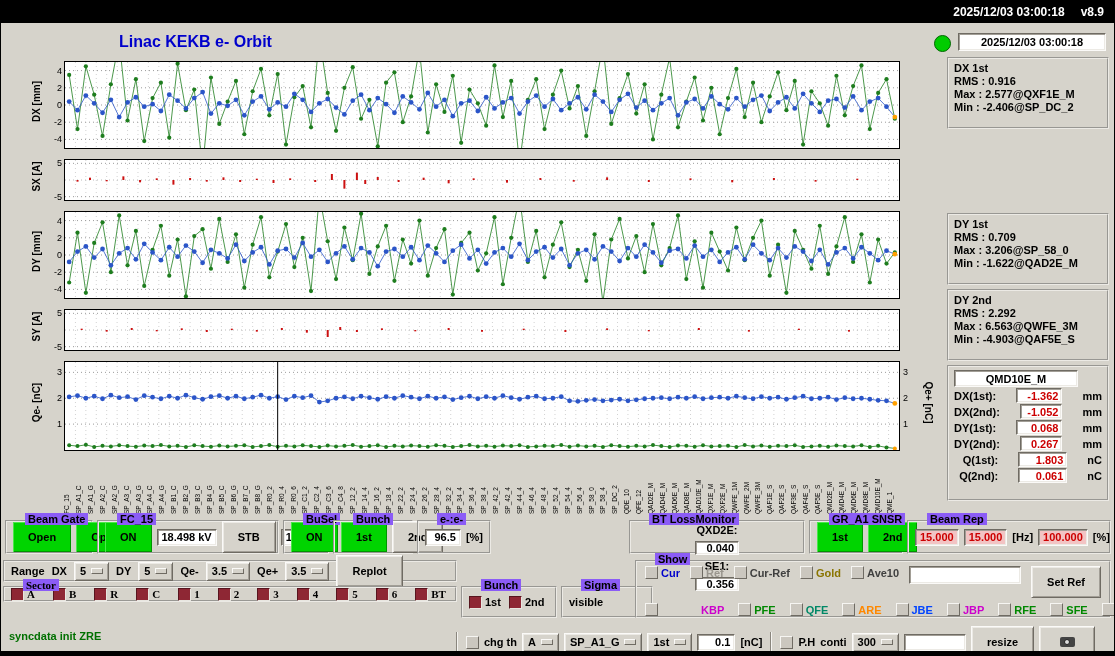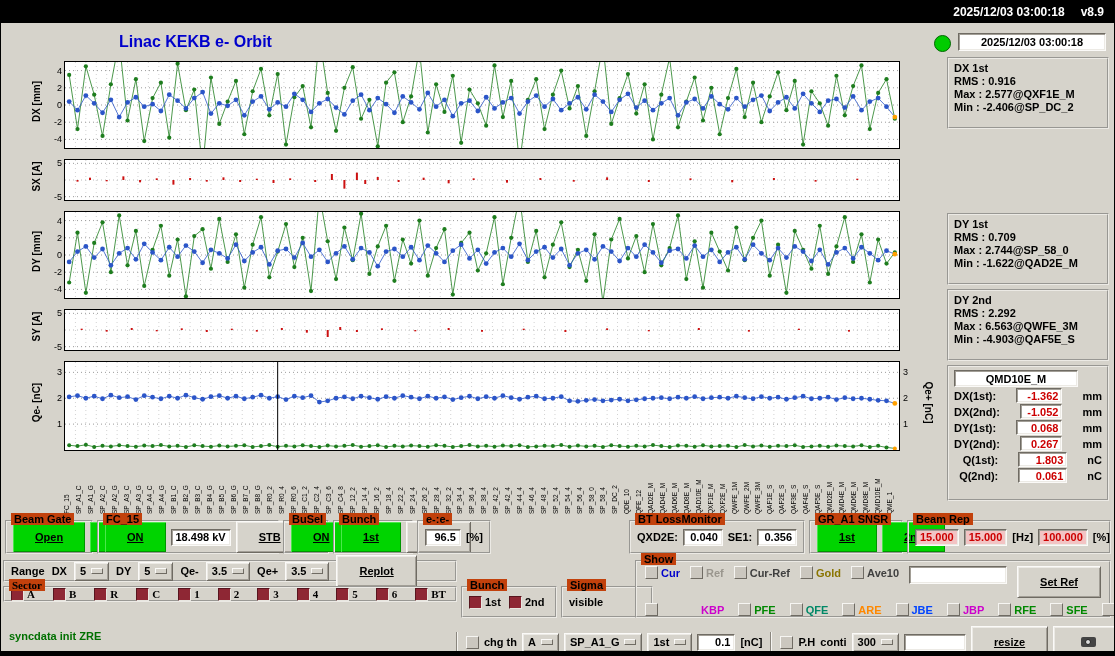--- a/index.html
+++ b/index.html
@@ -18,22 +18,22 @@
   .xlabels{position:absolute;display:flex;overflow:hidden;}
   .xlabels span{flex:1 0 0;writing-mode:vertical-rl;transform:rotate(180deg);font-size:6.5px;line-height:1;overflow:hidden;white-space:nowrap;color:#000;}
   .statbox{position:absolute;left:946px;width:162px;border:2px groove #eceae5;font-size:11px;font-weight:bold;padding:2px 5px;box-sizing:border-box;}
   .statbox div{margin:1px 0;white-space:nowrap;overflow:hidden;}
   .montitle{width:122px;height:15px;margin:2px auto 4px auto;display:flex;align-items:center;justify-content:center;font-size:11px;font-weight:bold;}
   .mrow{display:flex;align-items:center;gap:20px;margin:3px 0;}
   .mlab{width:56px;text-align:right;font-size:11px;font-weight:bold;}
   .mval{width:52px;height:13px;font-size:11px;font-weight:bold;color:#cc0000;display:flex;align-items:center;justify-content:flex-end;padding:0 3px;}
   .munit{font-size:11px;font-weight:bold;}
   .groupbox{position:absolute;border:2px groove #eceae5;box-sizing:border-box;display:flex;align-items:center;gap:5px;padding:2px 6px;}
-  .gtitle{position:absolute;top:-9px;left:4px;background:#c2410c;padding:0 3px;font-size:11px;font-weight:bold;white-space:nowrap;}
-  .btn{display:inline-flex;align-items:center;justify-content:center;font-size:11px;font-weight:bold;height:30px;padding:0 22px;cursor:default;white-space:nowrap;text-decoration:underline;}
+  .gtitle{position:absolute;top:-9px;left:18px;background:#8b5cf6;padding:0 3px;font-size:11px;font-weight:bold;white-space:nowrap;}
+  .btn{display:inline-flex;align-items:center;justify-content:center;font-size:11px;font-weight:bold;height:30px;padding:0 15px;cursor:default;white-space:nowrap;}
   .green{background:#00d400;border-color:#8cff8c #006400 #006400 #8cff8c;box-shadow:inset 1px 1px 0 #4ae84a,inset -1px -1px 0 #009600;}
   .field{display:inline-flex;align-items:center;font-size:11px;font-weight:bold;height:15px;padding:0 4px;white-space:nowrap;}
   .pink{background:#f2c4c4;color:#cc0000;}
   .lab{font-size:11px;font-weight:bold;white-space:nowrap;}
   .cb{width:11px;height:11px;display:inline-block;flex:none;}
   .cbm{background:#8e2734;border:1px solid;border-color:#57151e #e8e6e0 #e8e6e0 #57151e;}
   .cbl{background:#cbc7bf;border:1px solid;border-color:#f6f5f2 #6f6b63 #6f6b63 #f6f5f2;}
   .ci{display:inline-flex;align-items:center;gap:3px;}
   .menu{display:inline-flex;align-items:center;gap:5px;font-size:11px;font-weight:bold;height:17px;padding:0 5px;white-space:nowrap;}
   .menuind{width:10px;height:4px;background:#d6d3cb;border:1px solid;border-color:#fbfaf8 #6f6b63 #6f6b63 #fbfaf8;}
@@ -1261,21 +1261,21 @@
 
   <div class="statbox" style="top:56px;height:72px;">
     <div>DX 1st</div>
     <div>RMS : 0.916</div>
     <div>Max : 2.577@QXF1E_M</div>
     <div>Min : -2.406@SP_DC_2</div>
   </div>
   <div class="statbox" style="top:212px;height:72px;">
     <div>DY 1st</div>
     <div>RMS : 0.709</div>
-    <div>Max : 2.744@SP_58_0</div>
+    <div>Max : 3.206@SP_58_0</div>
     <div>Min : -1.622@QAD2E_M</div>
   </div>
   <div class="statbox" style="top:288px;height:72px;">
     <div>DY 2nd</div>
     <div>RMS : 2.292</div>
     <div>Max : 6.563@QWFE_3M</div>
     <div>Min : -4.903@QAF5E_S</div>
   </div>
 
   <div class="statbox" style="top:364px;height:136px;">
@@ -1331,21 +1331,21 @@
   <div class="groupbox" style="left:332px;top:519px;width:80px;height:34px;">
     <span class="gtitle">Bunch</span>
     <span class="btn green">1st</span>
     <span class="btn raised">2nd</span>
   </div>
   <div class="groupbox" style="left:416px;top:519px;width:74px;height:34px;">
     <span class="gtitle">e-:e-</span>
     <span class="field sunken" style="width:34px;justify-content:flex-end;">96.5</span>
     <span class="lab">[%]</span>
   </div>
-  <div class="groupbox" style="left:628px;top:519px;width:176px;height:34px;">
+  <div class="groupbox" style="left:628px;top:519px;width:176px;height:34px;flex-direction:column;">
     <span class="gtitle">BT LossMonitor</span>
     <span class="lab">QXD2E:</span>
     <span class="field sunken" style="width:34px;justify-content:flex-end;">0.040</span>
     <span class="lab">SE1:</span>
     <span class="field sunken" style="width:34px;justify-content:flex-end;">0.356</span>
   </div>
   <div class="groupbox" style="left:808px;top:519px;width:94px;height:34px;">
     <span class="gtitle">GR_A1 SNSR</span>
     <span class="btn green">1st</span>
     <span class="btn green">2nd</span>

